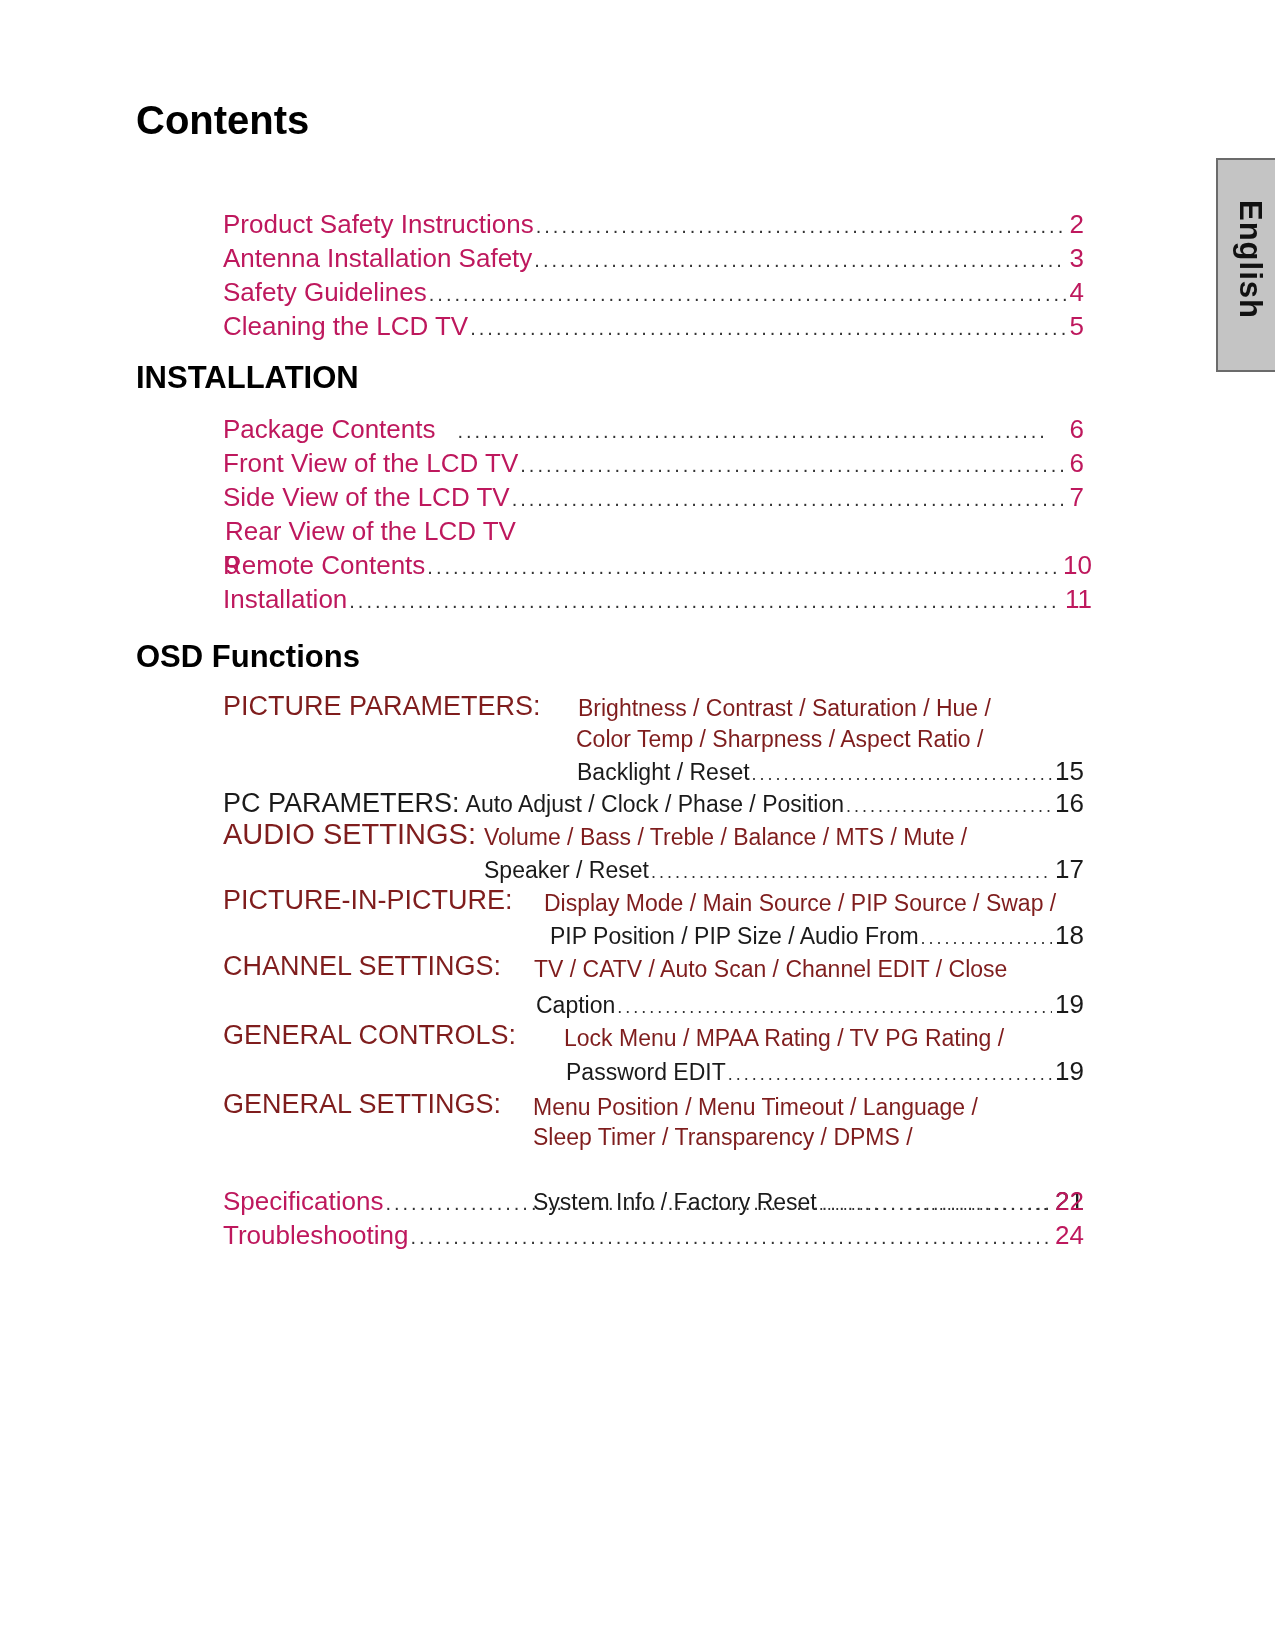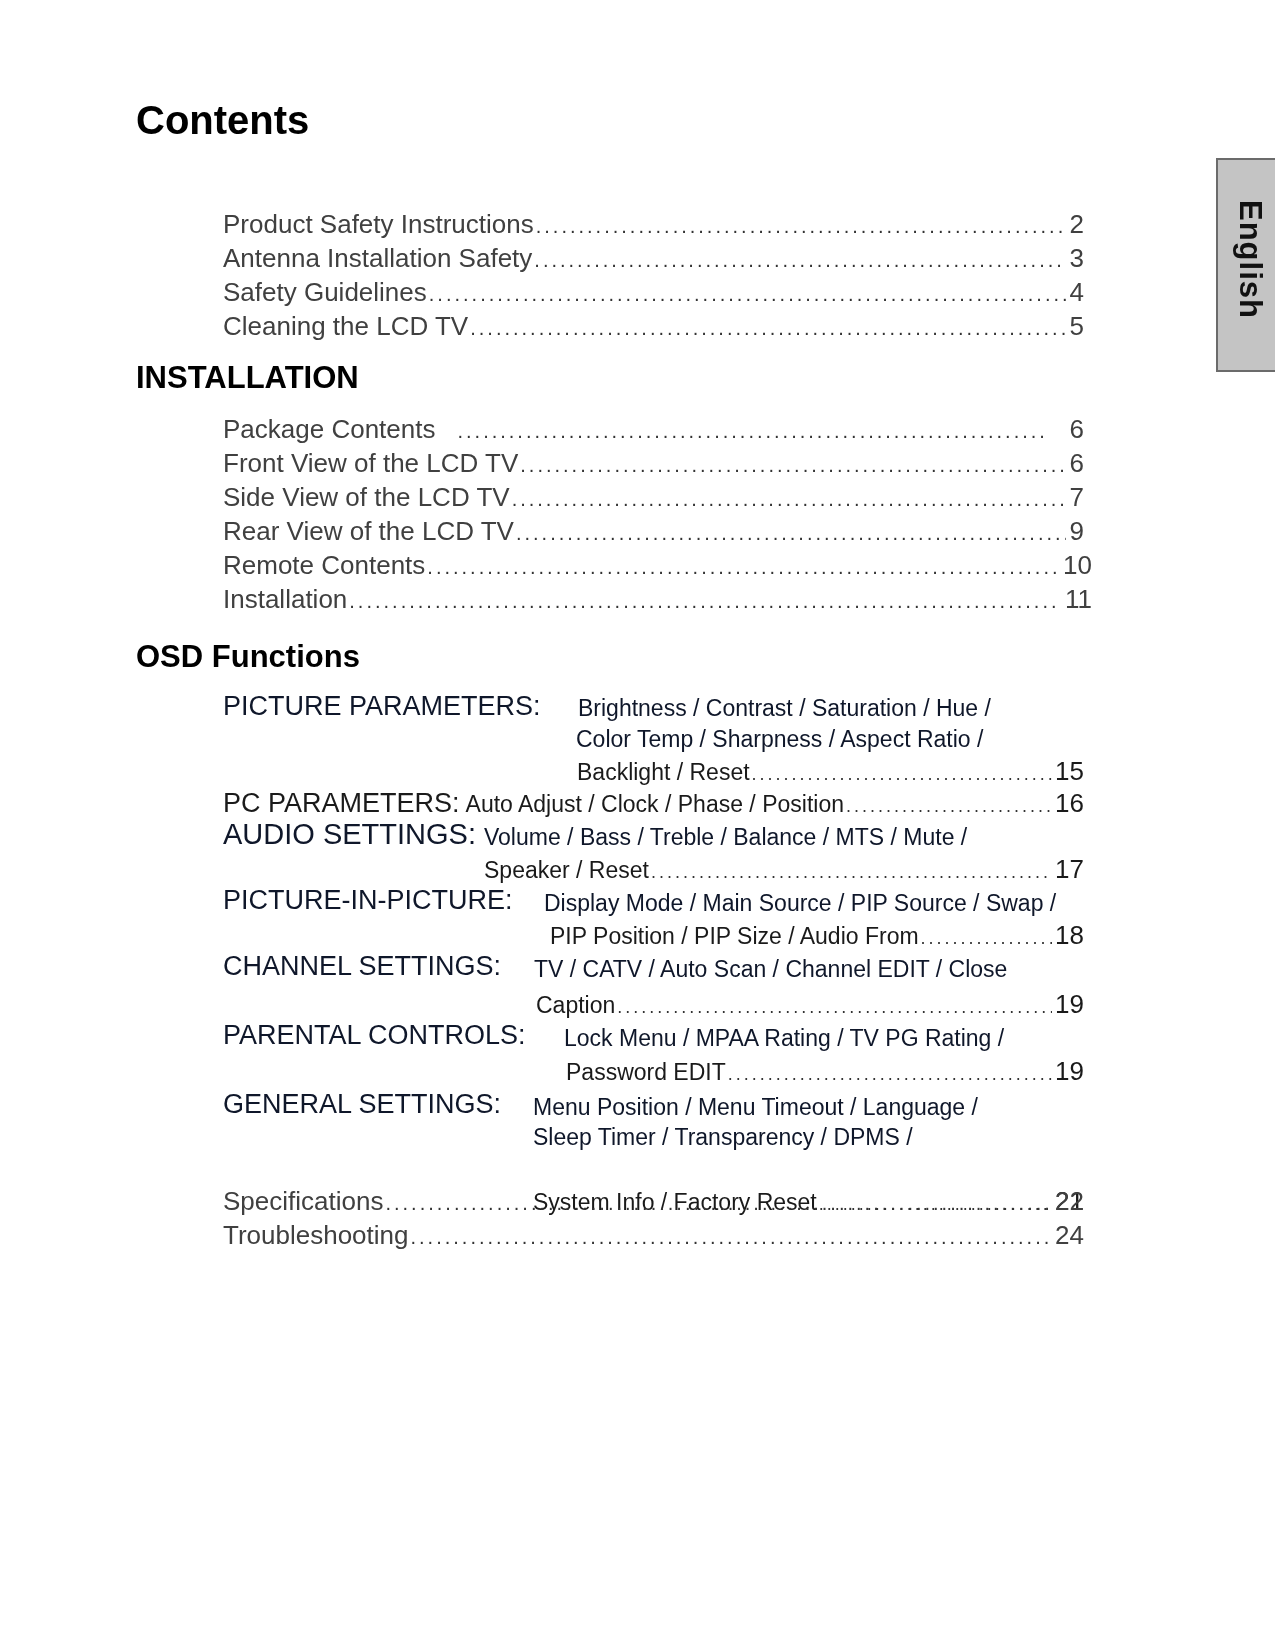--- a/index.html
+++ b/index.html
@@ -53,21 +53,21 @@
       margin: 0;
       line-height: 1;
     }
     .toc-row {
       position: absolute;
       left: 223px;
       width: 860px;
       height: 34px;
       font-size: 26px;
       line-height: 34px;
-      color: #404040;
+      color: #be185d;
       display: flex;
       align-items: baseline;
       white-space: nowrap;
     }
     .toc-row.simple {
       width: 861px;
     }
     .toc-row .label {
       flex: 0 0 auto;
     }
@@ -91,21 +91,21 @@
     }
     .osd-sub {
       font-size: 23px;
       color: #1a1a1a;
     }
     .osd-line {
       position: absolute;
       font-size: 23px;
       line-height: 32px;
       white-space: nowrap;
-      color: #0f172a;
+      color: #7f1d1d;
     }
     .osd-entry-row {
       position: absolute;
       display: flex;
       align-items: baseline;
       white-space: nowrap;
       line-height: 32px;
       color: #1a1a1a;
     }
     .osd-entry-row .leader {
@@ -164,21 +164,21 @@
 <div class="toc-row simple" style="top:446px;">
   <span class="label">Front View of the LCD TV</span>
   <span class="leader"></span>
   <span class="page">6</span>
 </div>
 <div class="toc-row simple" style="top:480px;">
   <span class="label">Side View of the LCD TV</span>
   <span class="leader"></span>
   <span class="page">7</span>
 </div>
-<div class="toc-row simple" style="top:514px;">
+<div class="toc-row simple" style="top:514px;flex-direction:column;">
   <span class="label">Rear View of the LCD TV</span>
   <span class="leader"></span>
   <span class="page">9</span>
 </div>
 <div class="toc-row simple" style="top:548px; width:869px;">
   <span class="label">Remote Contents</span>
   <span class="leader"></span>
   <span class="page">10</span>
 </div>
 <div class="toc-row simple" style="top:582px; width:869px;">
@@ -231,21 +231,21 @@
   <span class="osd-line osd-cat" style="left:223px; top:950px; font-size:27px;">CHANNEL SETTINGS:</span>
   <span class="osd-line" style="left:534px; top:953px;">TV / CATV / Auto Scan / Channel EDIT / Close</span>
   <div class="osd-entry-row" style="left:536px; top:988px; width:548px;">
     <span class="osd-sub">Caption</span>
     <span class="leader"></span>
     <span class="page">19</span>
   </div>
 </div>
 
 <div>
-  <span class="osd-line osd-cat" style="left:223px; top:1019px; font-size:27px;">PARENTAL CONTROLS:</span>
+  <span class="osd-line osd-cat" style="left:223px; top:1019px; font-size:27px;">GENERAL CONTROLS:</span>
   <span class="osd-line" style="left:564px; top:1022px;">Lock Menu / MPAA Rating / TV PG Rating /</span>
   <div class="osd-entry-row" style="left:566px; top:1055px; width:518px;">
     <span class="osd-sub">Password EDIT</span>
     <span class="leader"></span>
     <span class="page">19</span>
   </div>
 </div>
 
 <div>
   <span class="osd-line osd-cat" style="left:223px; top:1088px; font-size:27px;">GENERAL SETTINGS:</span>

